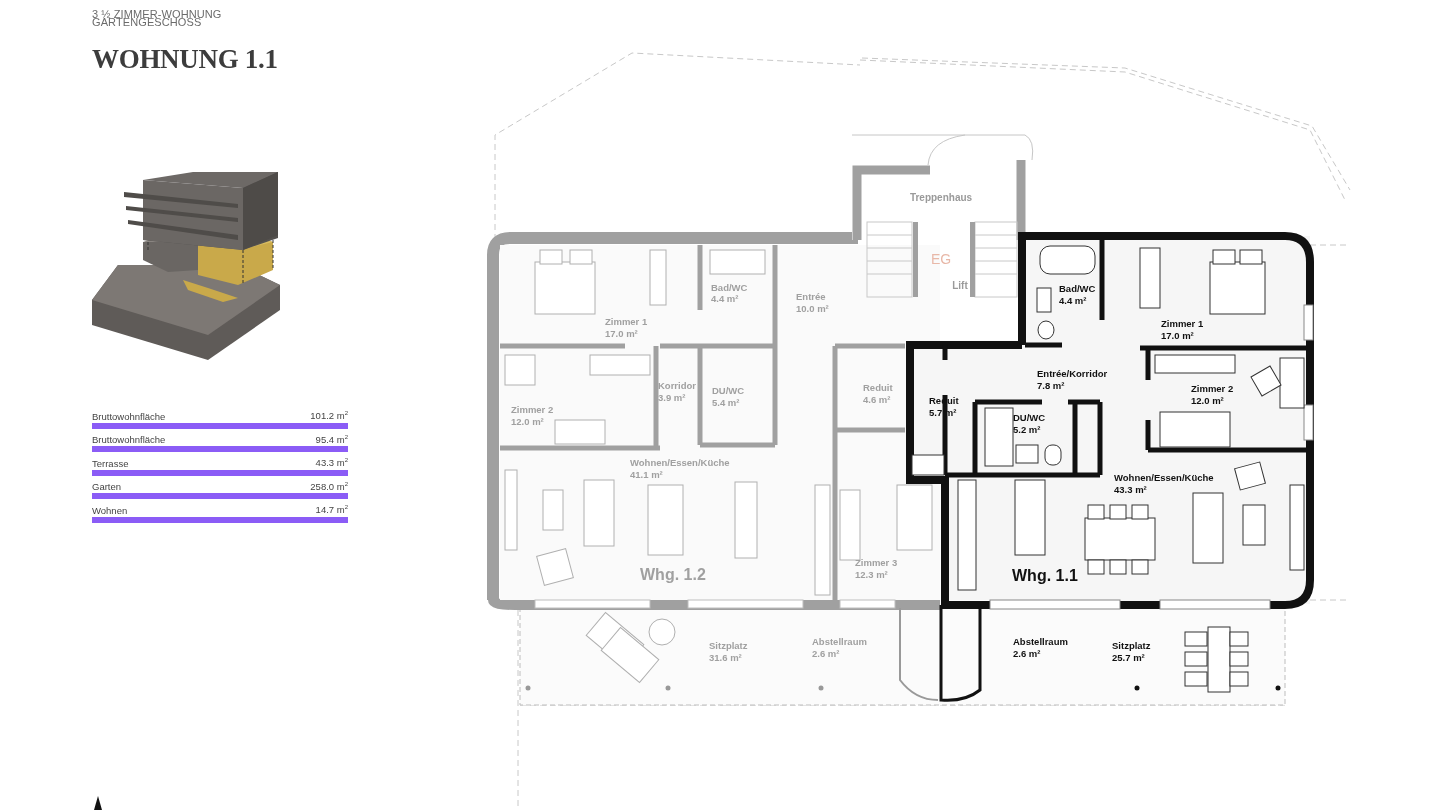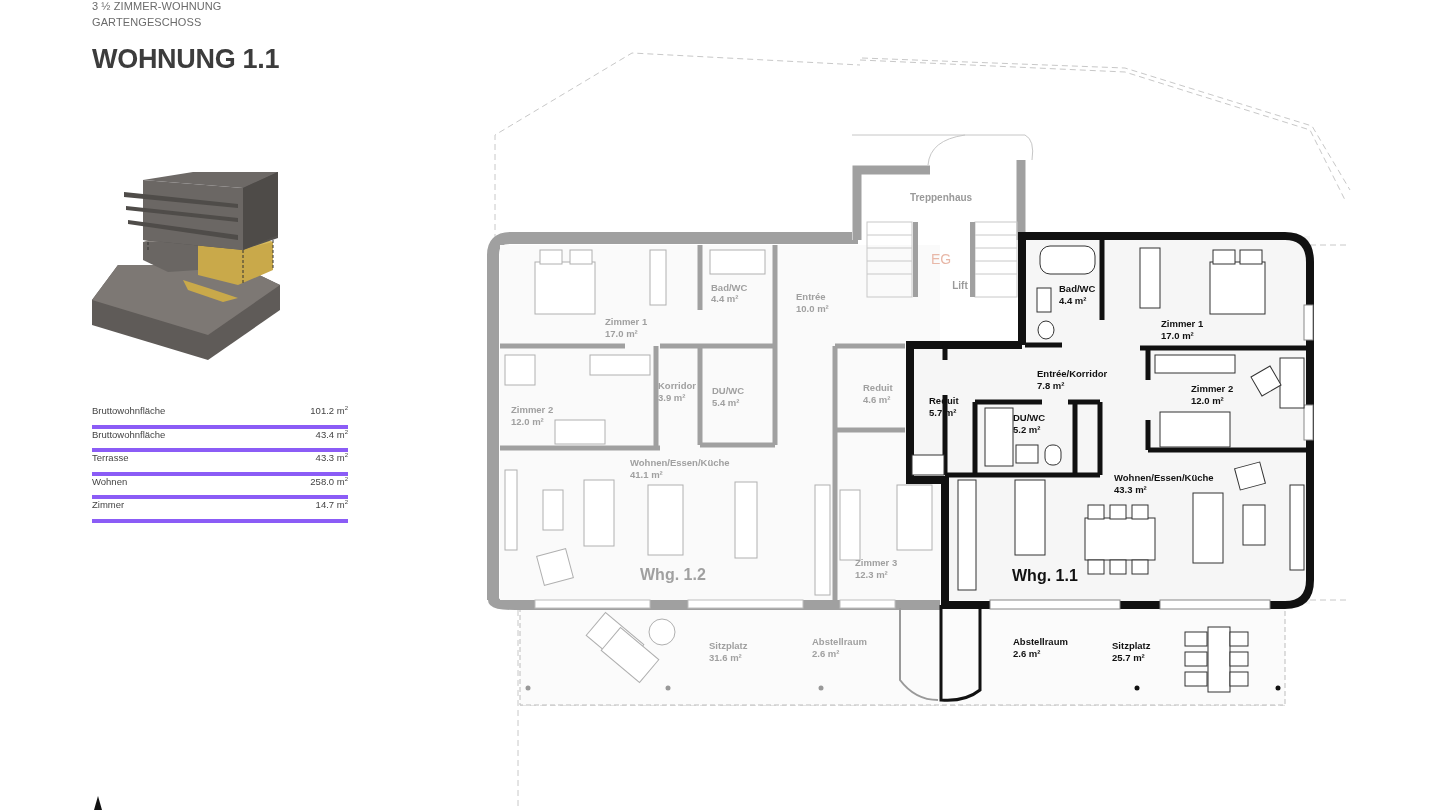--- a/index.html
+++ b/index.html
@@ -1,31 +1,31 @@
 <!DOCTYPE html>
 <html><head>
 <meta charset="utf-8">
 <style>
   html, body { margin:0; padding:0; background:#ffffff; }
   body { width:1440px; height:810px; position:relative; overflow:hidden; font-family:"Liberation Sans", sans-serif; color:#3a3a3a; }
   .subtitle { position:absolute; left:92px; font-size:11px; color:#6b6b6b; letter-spacing:0.1px; }
-  .title { position:absolute; left:92px; top:44px; font-size:27px; font-weight:bold; color:#3c3c3c; letter-spacing:-0.3px; font-family:Liberation Sans, sans-serif; }
+  .title { position:absolute; left:92px; top:44px; font-size:27px; font-weight:bold; color:#3c3c3c; letter-spacing:-0.3px; font-family:Liberation Serif, serif; }
   .model { position:absolute; left:88px; top:160px; width:200px; height:205px; }
   .stats { position:absolute; left:92px; top:405px; width:256px; }
-  .stat-row { display:flex; justify-content:space-between; align-items:flex-start; height:23.5px; border-bottom:4px solid #8b5cf6; font-size:9.5px; color:#444; padding-bottom:1px; box-sizing:border-box; }
+  .stat-row { display:flex; justify-content:space-between; align-items:flex-end; height:23.5px; border-bottom:6px solid #8b5cf6; font-size:9.5px; color:#444; padding-bottom:1px; box-sizing:border-box; }
   .stat-row .val sup { font-size:6px; }
   .plan { position:absolute; left:0; top:0; width:1440px; height:810px; }
   .lbl { font-family:"Liberation Sans", sans-serif; font-size:10px; }
   .g { fill:#9a9a9a; }
   .north { position:absolute; left:94px; top:796px; width:0; height:0; border-left:4px solid transparent; border-right:4px solid transparent; border-bottom:14px solid #111; }
 </style>
 </head>
 <body>
 
-<div class="subtitle" style="top:0px">3 ½ ZIMMER-WOHNUNG</div>
+<div class="subtitle" style="top:8px">3 ½ ZIMMER-WOHNUNG</div>
 <div class="subtitle" style="top:16px">GARTENGESCHOSS</div>
 <div class="title">WOHNUNG 1.1</div>
 
 <svg class="model" viewBox="0 0 200 205">
 
   <polygon points="4,140 30,105 150,105 192,125 192,150 120,200 4,165" fill="#5f5b58"></polygon>
   <polygon points="4,140 30,105 150,105 192,125 120,175 4,140" fill="#7d7874"></polygon>
 
   <polygon points="55,100 55,82 110,82 110,110 80,112" fill="#6a6663"></polygon>
   <polygon points="55,82 75,75 130,75 110,82" fill="#8a8581"></polygon>
@@ -48,32 +48,32 @@
   <polygon points="40,60 150,75 150,80 40,64" fill="#4f4c49"></polygon>
 </svg>
 
 <div class="stats">
   <div class="stat-row">
     <span>Bruttowohnfläche</span>
     <span class="val"><span>101.2 m</span><sup>2</sup></span>
   </div>
   <div class="stat-row">
     <span>Bruttowohnfläche</span>
-    <span class="val"><span>43.4 m</span><sup>2</sup></span>
+    <span class="val"><span>95.4 m</span><sup>2</sup></span>
   </div>
   <div class="stat-row">
     <span>Terrasse</span>
     <span class="val"><span>43.3 m</span><sup>2</sup></span>
   </div>
   <div class="stat-row">
+    <span>Garten</span>
+    <span class="val"><span>258.0 m</span><sup>2</sup></span>
+  </div>
+  <div class="stat-row">
     <span>Wohnen</span>
-    <span class="val"><span>258.0 m</span><sup>2</sup></span>
-  </div>
-  <div class="stat-row">
-    <span>Zimmer</span>
     <span class="val"><span>14.7 m</span><sup>2</sup></span>
   </div>
 </div>
 
 <div class="north"></div>
 
 <svg class="plan" viewBox="0 0 1440 810">
 
   <g fill="none" stroke="#c8c8c8" stroke-width="1" stroke-dasharray="6,4">
     <polyline points="495,250 495,135 632,53 860,65"></polyline>

